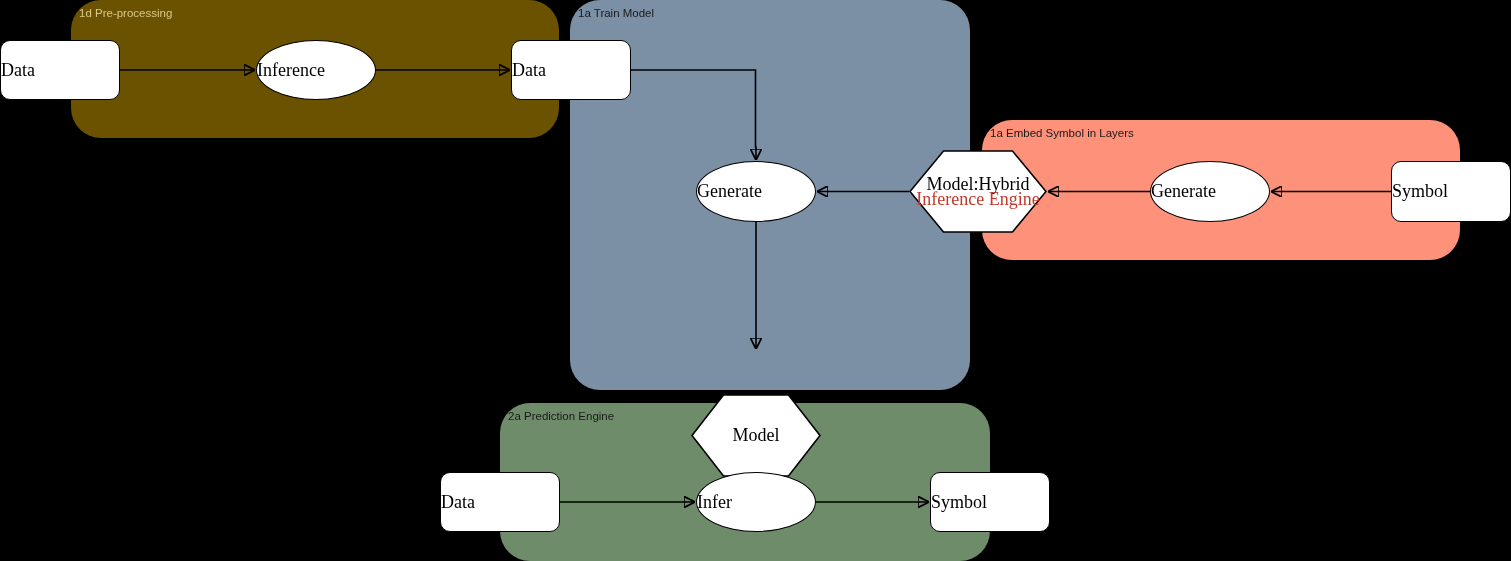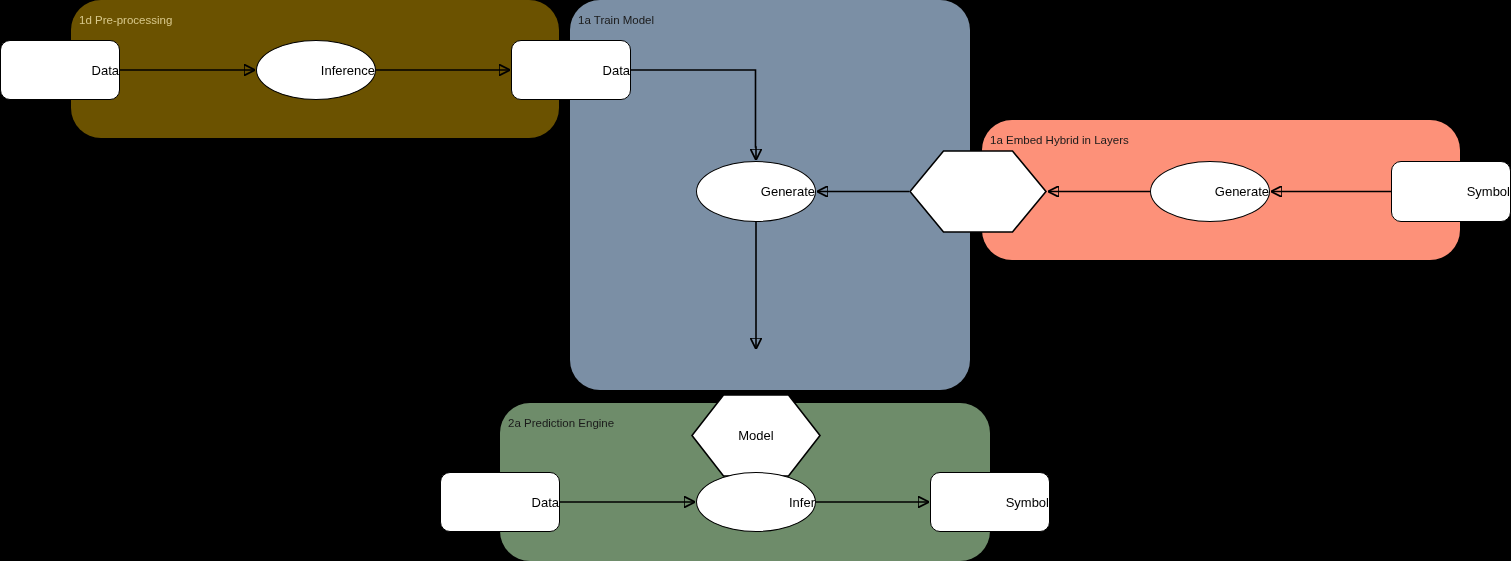--- a/index.html
+++ b/index.html
@@ -21,37 +21,37 @@
     box-sizing: border-box;
   }
   .lane-label {
     position: absolute;
     top: 6px;
     left: 8px;
     font-size: 11.5px;
     line-height: 14px;
     color: #1a1a1a;
     white-space: nowrap;
-    margin-top: 7px;
   }
   .lane-label.on-dark {
     color: #d8c88a;
   }
   .node {
     position: absolute;
     background: #ffffff;
     border: 1.4px solid #000000;
     box-sizing: border-box;
     display: flex;
     align-items: center;
-    justify-content: flex-end;
+    justify-content: flex-start;
     text-align: center;
     color: #000000;
-    font-size: 13px;
+    font-size: 18px;
     line-height: 15px;
+    font-family: Liberation Serif, serif;
   }
   .node.box { border-radius: 10px; }
   .node.ellipse { border-radius: 50%; }
   .node.hex {
     border: none;
     background: transparent;
   }
   .hex-svg {
     position: absolute;
     inset: 0;
@@ -81,21 +81,21 @@
 <div id="canvas">
 
   <div id="lanes-layer">
       <div class="lane" style="left: 71px; top: 0px; width: 488px; height: 138px; background: rgb(107, 82, 0);">
         <div class="lane-label on-dark">1d Pre-processing</div>
       </div>
       <div class="lane" style="left: 570px; top: 0px; width: 400px; height: 390px; background: rgb(123, 143, 165); text-decoration: underline;">
         <div class="lane-label">1a Train Model</div>
       </div>
       <div class="lane" style="left: 982px; top: 120px; width: 478px; height: 140px; background: rgb(253, 145, 121);">
-        <div class="lane-label">1a Embed Hybrid in Layers</div>
+        <div class="lane-label">1a Embed Symbol in Layers</div>
       </div>
       <div class="lane" style="left: 500px; top: 403px; width: 490px; height: 158px; background: rgb(110, 140, 106);">
         <div class="lane-label">2a Prediction Engine</div>
       </div>
     </div>
 
   <svg class="edges" id="edges-layer" viewBox="0 0 1511 561" xmlns="http://www.w3.org/2000/svg">
     <defs>
       <marker id="arrow" viewBox="0 0 10 10" refX="9" refY="5" markerWidth="7" markerHeight="7" orient="auto-start-reverse">
         <path d="M 0 0 L 10 5 L 0 10 z" fill="#000000" stroke="none"></path>
@@ -125,20 +125,21 @@
       <div class="node box" style="left: 511px; top: 40px; width: 120px; height: 60px;">
         <div class=""><span>Data</span></div>
       </div>
       <div class="node ellipse" style="left: 696px; top: 161px; width: 120px; height: 61px;">
         <div class=""><span>Generate</span></div>
       </div>
       <div class="node hex" style="left: 909px; top: 150px; width: 138px; height: 83px;">
         <svg class="hex-svg" viewBox="0 0 138 83" preserveAspectRatio="none">
           <polygon points="34.5,1 103.5,1 137,41.5 103.5,82 34.5,82 1,41.5" fill="#ffffff" stroke="#000000" stroke-width="1.6"></polygon>
         </svg>
+        <div class="hex-text"><span>Model:Hybrid</span><span class="hex-sub" style="color: rgb(192, 57, 43);">Inference Engine</span></div>
       </div>
       <div class="node ellipse" style="left: 1150px; top: 161px; width: 120px; height: 61px;">
         <div class=""><span>Generate</span></div>
       </div>
       <div class="node box" style="left: 1391px; top: 161px; width: 120px; height: 61px;">
         <div class=""><span>Symbol</span></div>
       </div>
       <div class="node hex" style="left: 691px; top: 350px; width: 130px; height: 83px; margin-top: 44px;">
         <svg class="hex-svg" viewBox="0 0 130 83" preserveAspectRatio="none">
           <polygon points="32.5,1 97.5,1 129,41.5 97.5,82 32.5,82 1,41.5" fill="#ffffff" stroke="#000000" stroke-width="1.6"></polygon>

